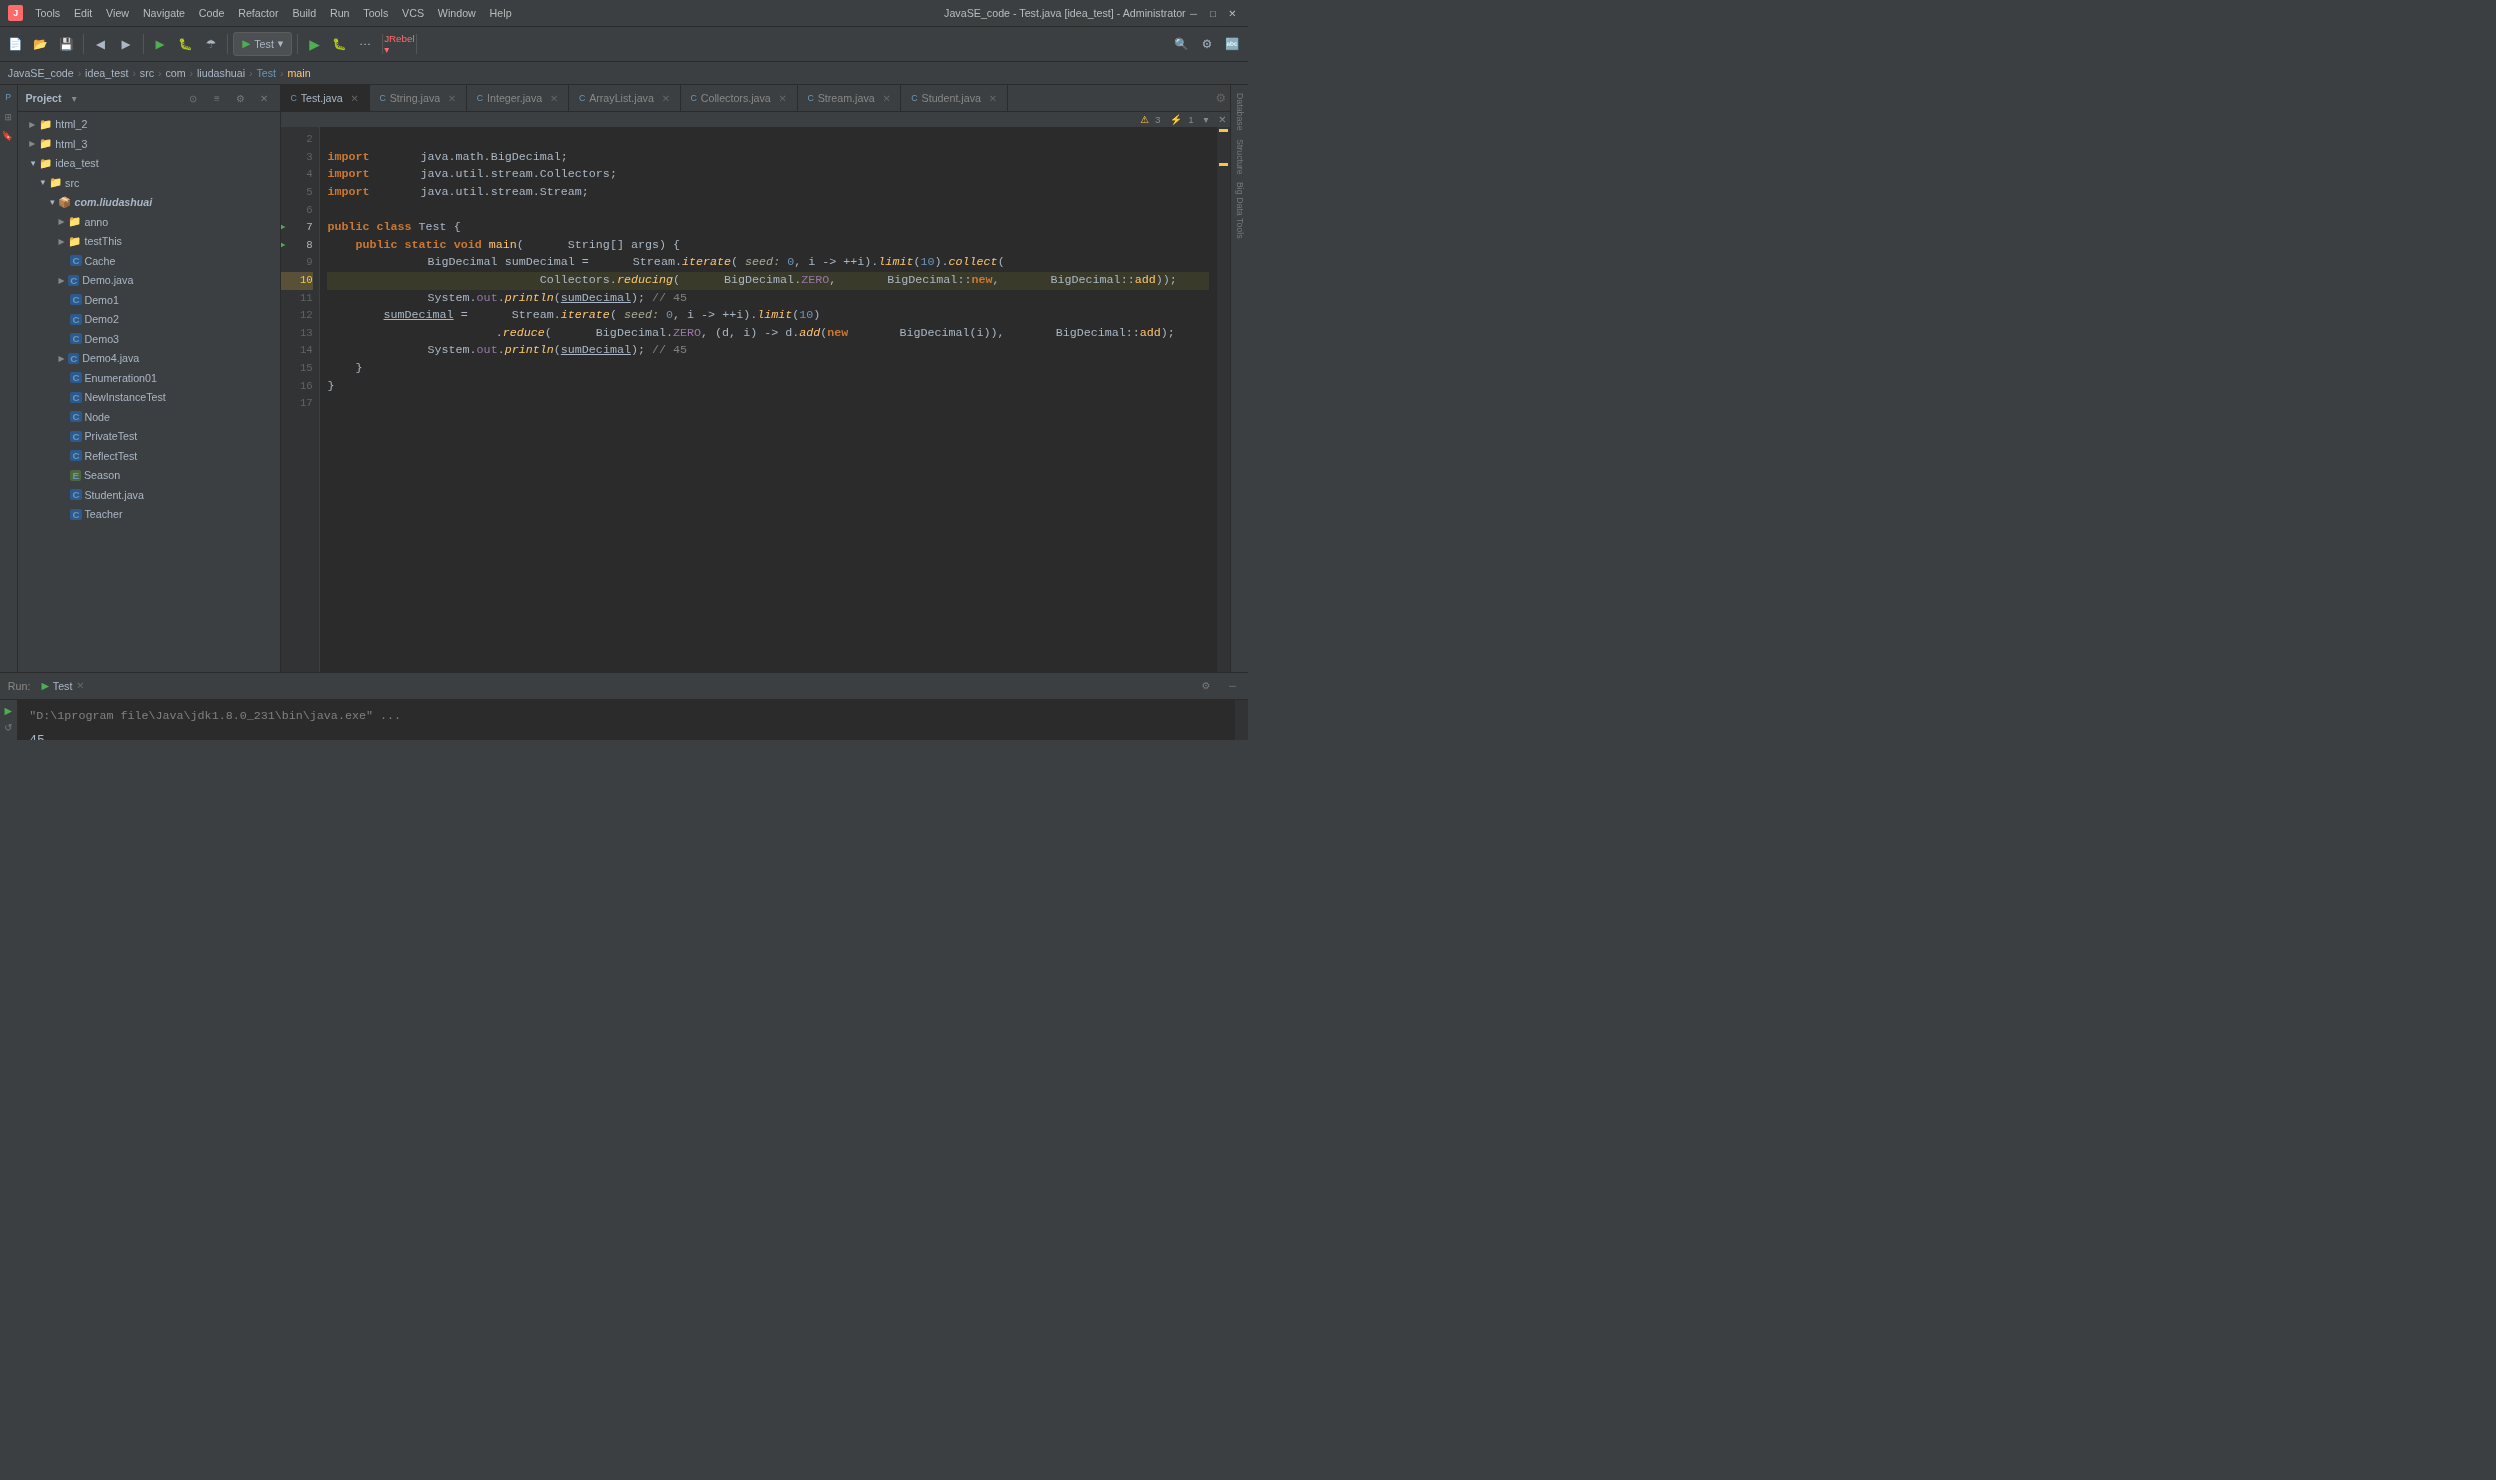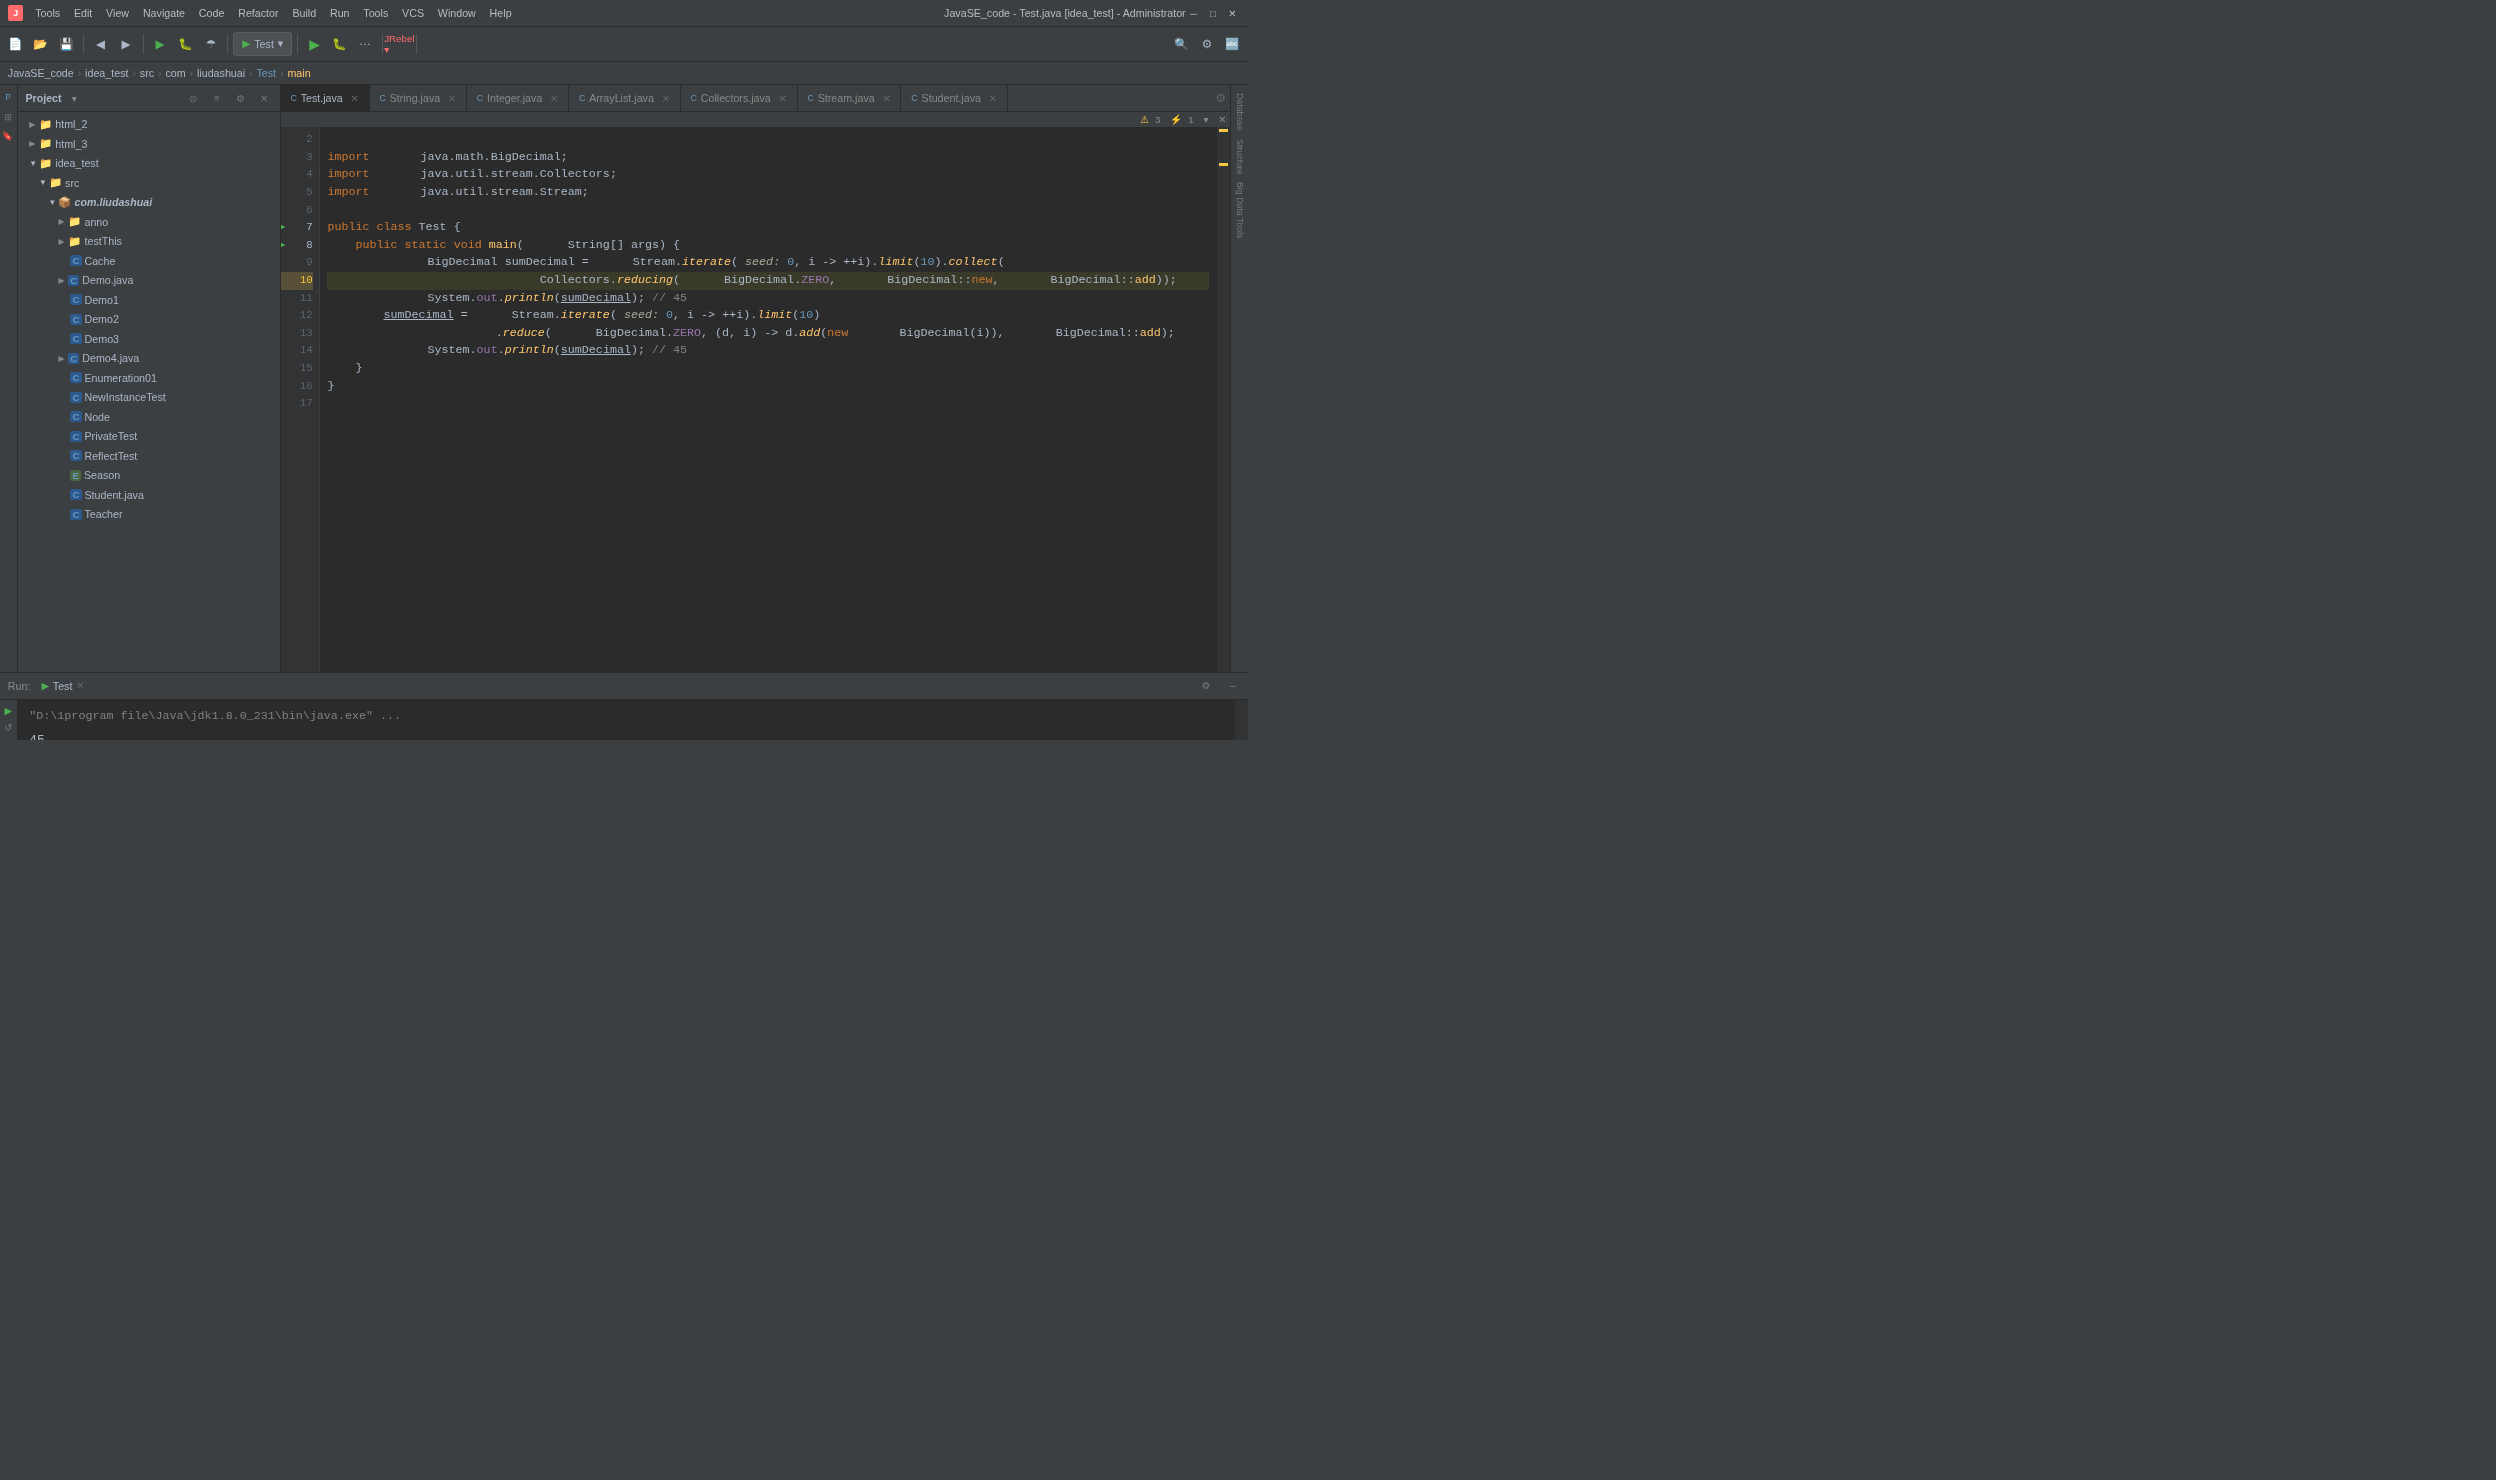--- a/index.html
+++ b/index.html
@@ -64,21 +64,21 @@
     
     #code-editor { flex: 1; display: flex; overflow: hidden; font-family: 'Courier New', monospace; font-size: 11.7px; background: #2b2b2b; }
     #line-numbers { width: 39px; background: #313335; color: #606366; text-align: right; padding: 3.9px 5.9px 3.9px 0; line-height: 17.6px; user-select: none; border-right: 1px solid #3d3f41; overflow: hidden; }
     #line-numbers .ln { height: 17.6px; display: flex; align-items: center; justify-content: flex-end; font-size: 10.7px; }
     #line-numbers .ln.has-arrow { color: #a9b7c6; }
     
     #code-content { flex: 1; padding: 3.9px 7.8px; line-height: 17.6px; overflow: auto; position: relative; }
     .code-line { height: 17.6px; display: flex; align-items: center; white-space: nowrap; }
     .code-line.highlighted { background: #3a3a2a; }
     
-    .kw { color: #cc7832; }
+    .kw { color: #cc7832; font-weight: bold; }
     .num { color: #6897bb; }
     .comment { color: #808080; }
     .cls { color: #a9b7c6; margin-left: 44px; }
     .method { color: #ffc66d; }
     .italic { font-style: italic; }
     .param { color: #aa9; font-style: italic; }
     .static-field { color: #9876aa; }
     .run-arrow { color: #4CAF50; font-size: 11.7px; margin-right: 2px; cursor: pointer; }
 
     

